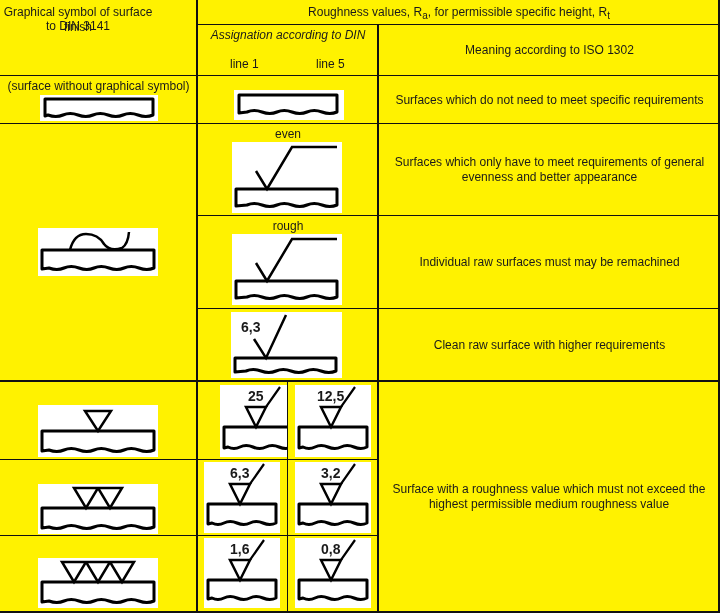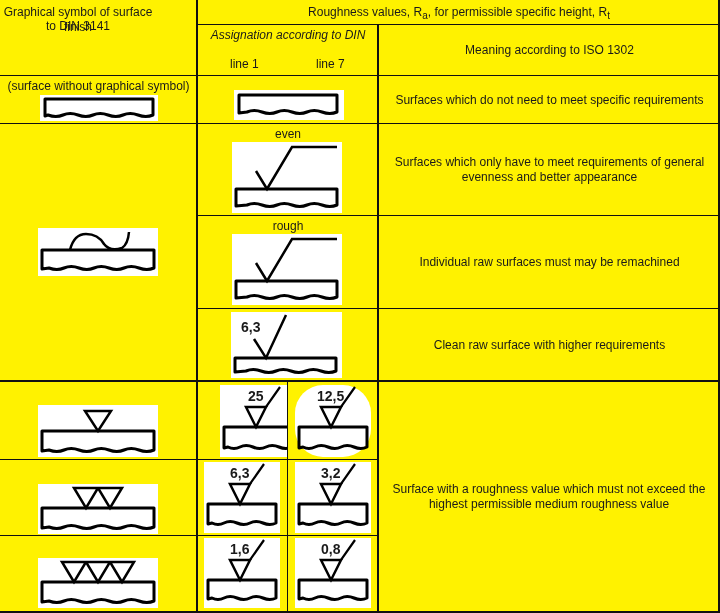--- a/index.html
+++ b/index.html
@@ -25,21 +25,21 @@
 
 <div class="cell" style="left:198px;top:0;width:522px;height:24px;">
   <div class="txt" style="top:5px;">
     <span>Roughness values, R</span><sub>a</sub><span>, for permissible specific height, R</span><sub>t</sub>
   </div>
 </div>
 
 <div class="cell" style="left:198px;top:25px;width:180px;height:50px;">
   <div class="txt" style="top:3px;font-style:italic;">Assignation according to DIN</div>
   <div style="position:absolute;top:32px;left:32px;font-size:12px;">line 1</div>
-  <div style="position:absolute;top:32px;left:118px;font-size:12px;">line 7</div>
+  <div style="position:absolute;top:32px;left:118px;font-size:12px;">line 5</div>
 </div>
 
 <div class="cell" style="left:379px;top:25px;width:341px;height:50px;">
   <div class="center-txt">Meaning according to ISO 1302</div>
 </div>
 
 <div class="cell" style="left:0;top:76px;width:197px;height:47px;">
   <div class="txt" style="top:3px;">(surface without graphical symbol)</div>
   <div class="sym" style="left:40px;top:19px;width:118px;height:26px;">
     <svg viewBox="0 0 118 26">
@@ -118,21 +118,21 @@
   <div class="sym" style="left:6px;top:2px;width:76px;height:72px;">
     <div class="sym-num" style="position:absolute;left:28px;top:4px;font-weight:bold;font-size:14px;">25</div>
     <svg viewBox="0 0 76 72">
         <path d="M26 22 H46 L60 2" fill="none" stroke="#000" stroke-width="2.2"></path>
         <path d="M26 22 H46 L36 42 Z" fill="none" stroke="#000" stroke-width="2.5"></path>
         <path d="M4 42 H72 V62 Q66 65 59 62 T46 62 T33 62 T20 62 T8 62 L4 63 Z" fill="none" stroke="#000" stroke-width="3" stroke-linejoin="round"></path>
       </svg>
   </div>
 </div>
 <div class="cell" style="left:288px;top:383px;width:90px;height:76px;">
-  <div class="sym" style="left:7px;top:2px;width:76px;height:72px;border-radius:28px;">
+  <div class="sym" style="left:7px;top:2px;width:76px;height:72px;">
     <div style="position:absolute;left:22px;top:4px;font-weight:bold;font-size:14px;">12,5</div>
     <svg viewBox="0 0 76 72">
         <path d="M26 22 H46 L60 2" fill="none" stroke="#000" stroke-width="2.2"></path>
         <path d="M26 22 H46 L36 42 Z" fill="none" stroke="#000" stroke-width="2.5"></path>
         <path d="M4 42 H72 V62 Q66 65 59 62 T46 62 T33 62 T20 62 T8 62 L4 63 Z" fill="none" stroke="#000" stroke-width="3" stroke-linejoin="round"></path>
       </svg>
   </div>
 </div>
 
 <div class="cell" style="left:0;top:460px;width:197px;height:75px;">

